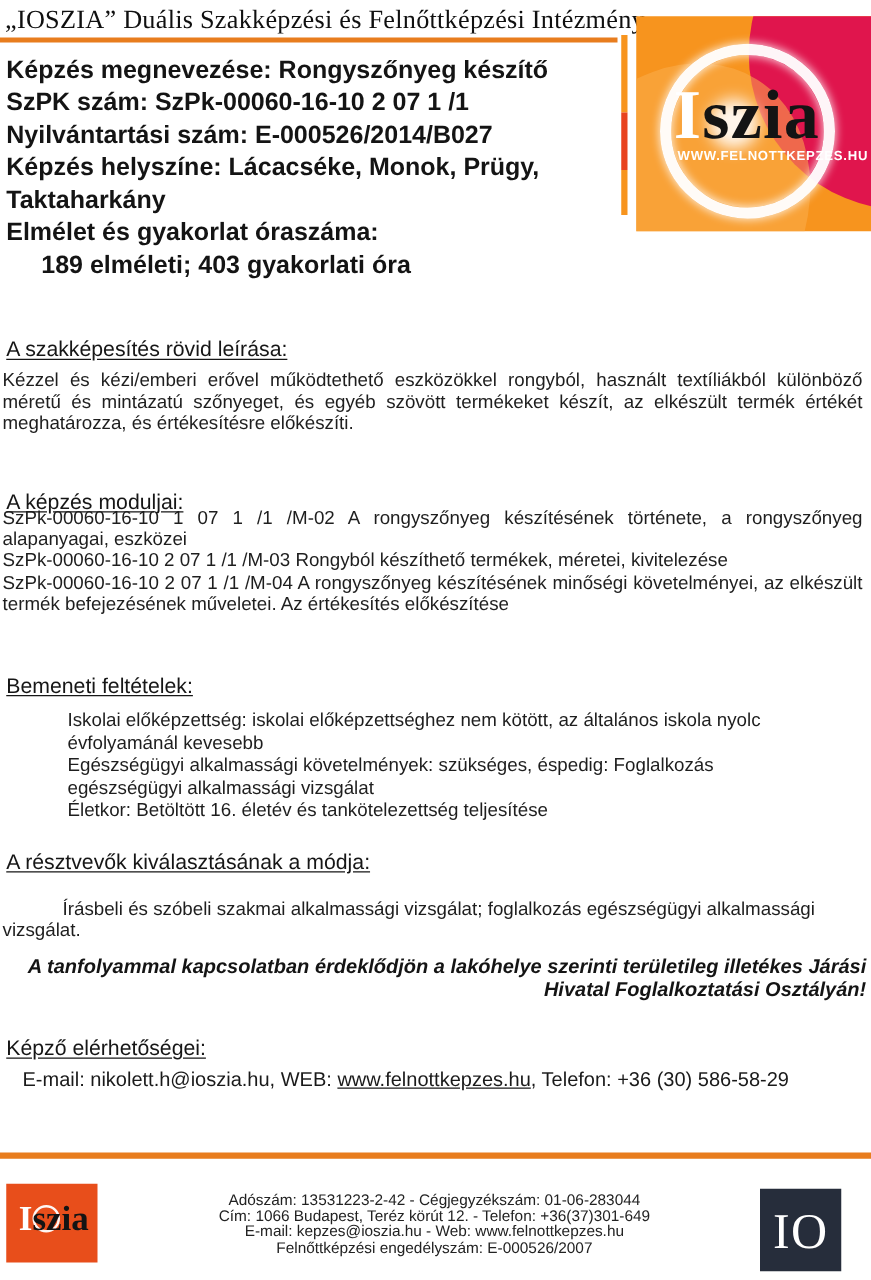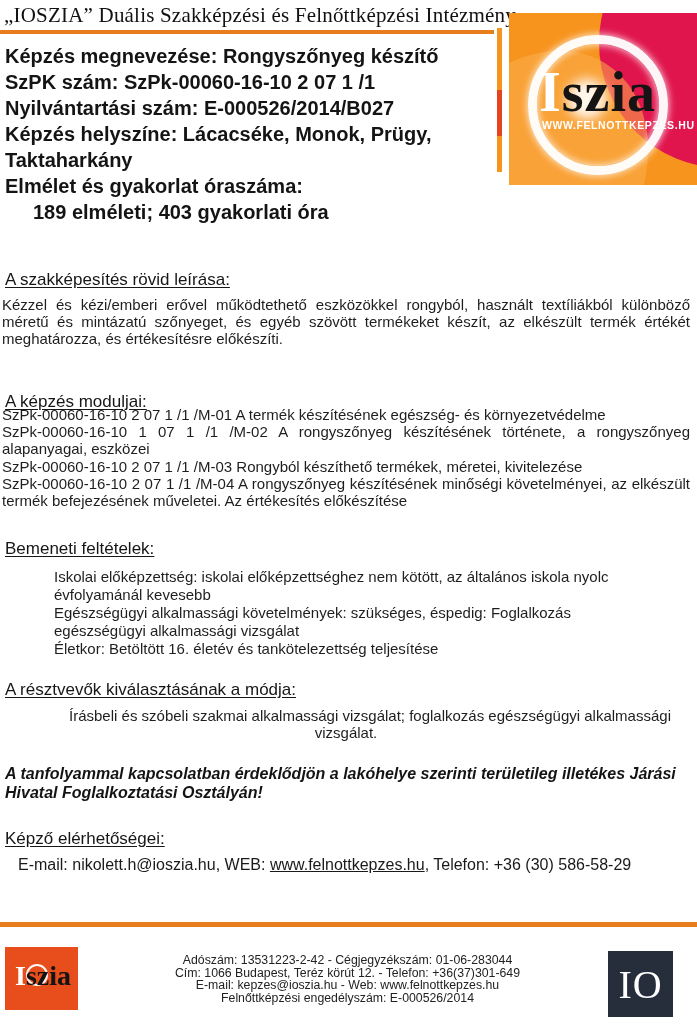--- a/index.html
+++ b/index.html
@@ -40,23 +40,23 @@
             font-size:20px; line-height:26px; color:#141414; }
   .course .indent { padding-left:28px; }
 
   
   .sec-heading { position:absolute; left:5px; font-size:17px; color:#161616;
                  text-decoration:underline; text-underline-offset:2px; }
   .body-text { position:absolute; left:2px; width:688px; font-size:15px; line-height:17.2px;
                color:#1e1e1e; text-align:justify; }
   .entry-items { position:absolute; left:5px; top:568px; width:688px; font-size:15px; line-height:18px; color:#1e1e1e; }
   .entry-items .item { margin-left:49px; width:600px; }
-  .selection-body { text-indent:48px; text-align:center; }
+  .selection-body { text-indent:48px; text-align:left;margin-top:12px; }
 
-  .notice { position:absolute; left:5px; top:764px; width:688px; text-align:left;
+  .notice { position:absolute; left:5px; top:764px; width:688px; text-align:right;
             font-weight:bold; font-style:italic; font-size:16px; line-height:19px; color:#141414; }
 
   .contact-line { position:absolute; left:18px; top:856px; font-size:16px; color:#1a1a1a; white-space:nowrap; }
   .contact-line .link { text-decoration:underline; }
 
   
   .footer-rule { position:absolute; left:0; top:922px; width:697px; height:5px; }
   .footer-logo-left { position:absolute; left:5px; top:947px; width:73px; height:63px; overflow:hidden; }
   .fl-text { position:absolute; left:10px; top:13px; font-family:"Liberation Serif","DejaVu Serif",serif;
              font-weight:bold; font-size:28px; line-height:32px; }
@@ -104,21 +104,20 @@
     <div>Képzés helyszíne: Lácacséke, Monok, Prügy, Taktaharkány</div>
     <div>Elmélet és gyakorlat óraszáma:</div>
     <div class="indent">189 elméleti; 403 gyakorlati óra</div>
   </div>
 
   <div class="sec-heading" style="top:270px;">A szakképesítés rövid leírása:</div>
   <div class="body-text" style="top:296px;">Kézzel és kézi/emberi erővel működtethető eszközökkel rongyból, használt textíliákból különböző méretű és mintázatú szőnyeget, és egyéb szövött termékeket készít, az elkészült termék értékét meghatározza, és értékesítésre előkészíti.</div>
 
   <div class="sec-heading" style="top:372px;margin-top:20px;">A képzés moduljai:</div>
   <div class="body-text" style="top:406px;">
-    <div>SzPk-00060-16-10 2 07 1 /1 /M-01 A termék készítésének egészség- és környezetvédelme</div>
     <div>SzPk-00060-16-10 1 07 1 /1 /M-02 A rongyszőnyeg készítésének története, a rongyszőnyeg alapanyagai, eszközei</div>
     <div>SzPk-00060-16-10 2 07 1 /1 /M-03 Rongyból készíthető termékek, méretei, kivitelezése</div>
     <div>SzPk-00060-16-10 2 07 1 /1 /M-04 A rongyszőnyeg készítésének minőségi követelményei, az elkészült termék befejezésének műveletei. Az értékesítés előkészítése</div>
   </div>
 
   <div class="sec-heading" style="top:539px;">Bemeneti feltételek:</div>
   <div class="entry-items">
     <div class="item">Iskolai előképzettség: iskolai előképzettséghez nem kötött, az általános iskola nyolc évfolyamánál kevesebb</div>
     <div class="item">Egészségügyi alkalmassági követelmények: szükséges, éspedig: Foglalkozás egészségügyi alkalmassági vizsgálat</div>
     <div class="item">Életkor: Betöltött 16. életév és tankötelezettség teljesítése</div>
@@ -140,20 +139,20 @@
     <div class="fl-ring"></div>
     <div class="fl-text">
       <span class="li">I</span><span class="lszia">szia</span>
     </div>
   </div>
 
   <div class="footer-center">
     <div class="footer-line">Adószám: 13531223-2-42 - Cégjegyzékszám: 01-06-283044</div>
     <div class="footer-line">Cím: 1066 Budapest, Teréz körút 12. - Telefon: +36(37)301-649</div>
     <div class="footer-line">E-mail: kepzes@ioszia.hu - Web: www.felnottkepzes.hu</div>
-    <div class="footer-line">Felnőttképzési engedélyszám: E-000526/2014</div>
+    <div class="footer-line">Felnőttképzési engedélyszám: E-000526/2007</div>
   </div>
 
   <div class="footer-logo-right" style="background:#262D3B;align-items:center;">
     <span>IO</span>
   </div>
 
 </div>
 
 </body></html>

